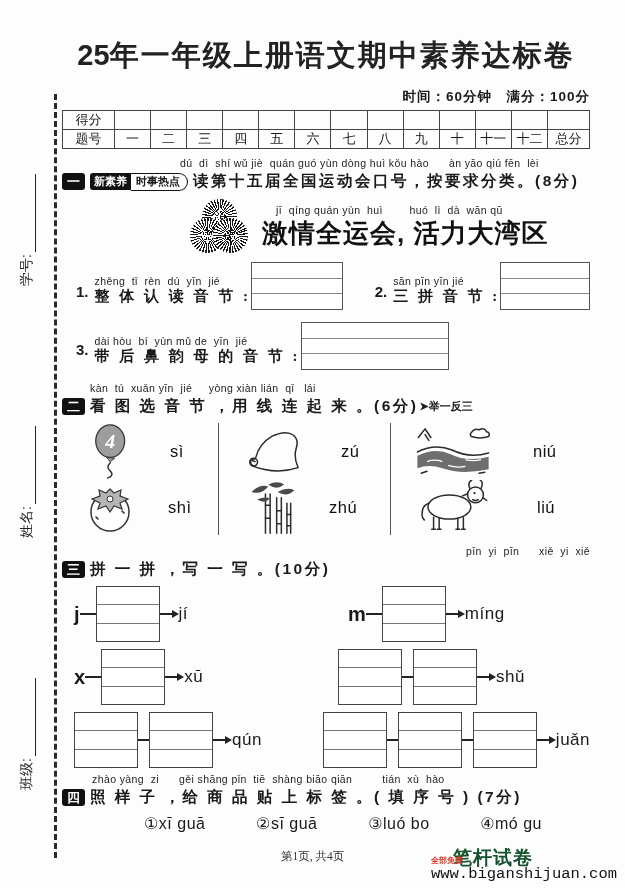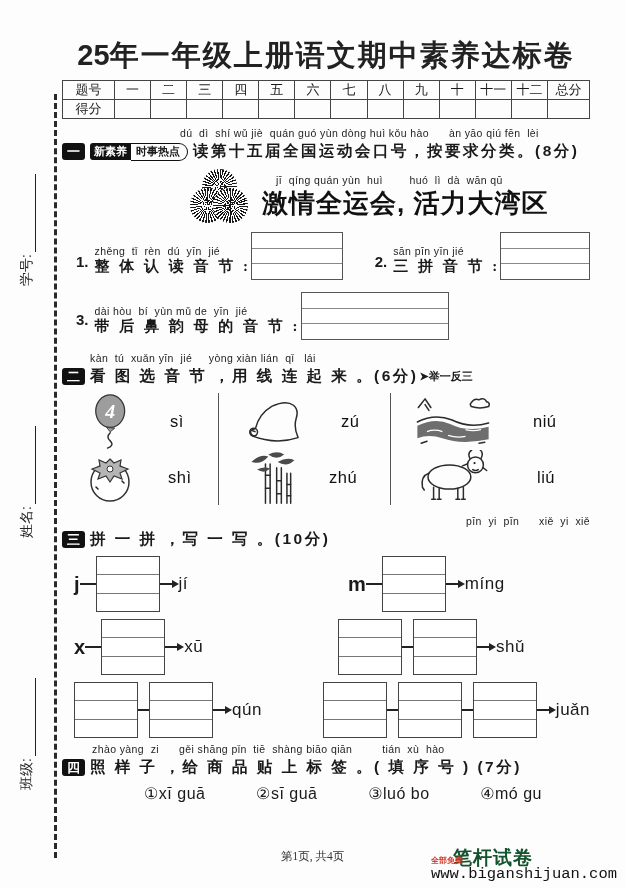--- a/index.html
+++ b/index.html
@@ -104,55 +104,56 @@
       <span class="sb-group">
         <span>学号:</span>
         <span class="sb-line"></span>
       </span>
     </div>
   </div>
 
   <div class="content">
 
     <h1 class="title"><span class="tnum">25</span><span>年一年级上册语文期中素养达标卷</span></h1>
+    <div class="meta">时间：60分钟　满分：100分</div>
 
     <table class="score">
       <tbody>
           <tr>
+        <td class="lab">得分</td>
+        <td></td>
+            <td></td>
+        <td></td>
+            <td></td>
+        <td></td>
+            <td></td>
+        <td></td>
+            <td></td>
+        <td></td>
+            <td></td>
+        <td></td>
+            <td></td>
+        <td class="tot"></td>
+      </tr>
+      <tr>
         <td class="lab">题号</td>
         <td>一</td>
         <td>二</td>
         <td>三</td>
         <td>四</td>
         <td>五</td>
         <td>六</td>
         <td>七</td>
         <td>八</td>
         <td>九</td>
         <td>十</td>
         <td>十一</td>
         <td>十二</td>
         <td class="tot">总分</td>
       </tr>
-      <tr>
-        <td class="lab">得分</td>
-        <td></td>
-            <td></td>
-        <td></td>
-            <td></td>
-        <td></td>
-            <td></td>
-        <td></td>
-            <td></td>
-        <td></td>
-            <td></td>
-        <td></td>
-            <td></td>
-        <td class="tot"></td>
-      </tr>
     </tbody>
       </table>
 
     <div class="pinyin" style="margin-top:8px; margin-left:118px;">dú  dì  shí wǔ jiè  quán guó yùn dòng huì kǒu hào      àn yāo qiú fēn  lèi</div>
     <div class="sec-head">
       <span class="sec-num">一</span>
       <span class="badge-dark">新素养</span>
       <span class="badge-outline">时事热点</span>
       <span class="sec-text">读第十五届全国运动会口号，按要求分类。(8分)</span>
     </div>

